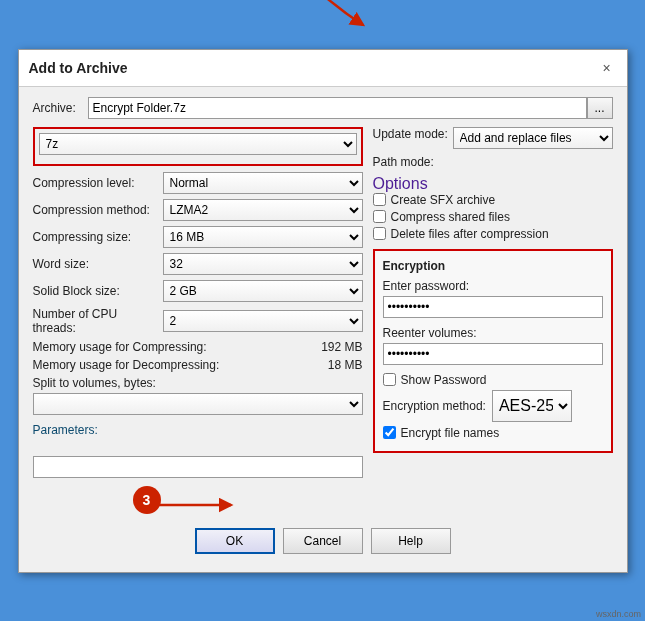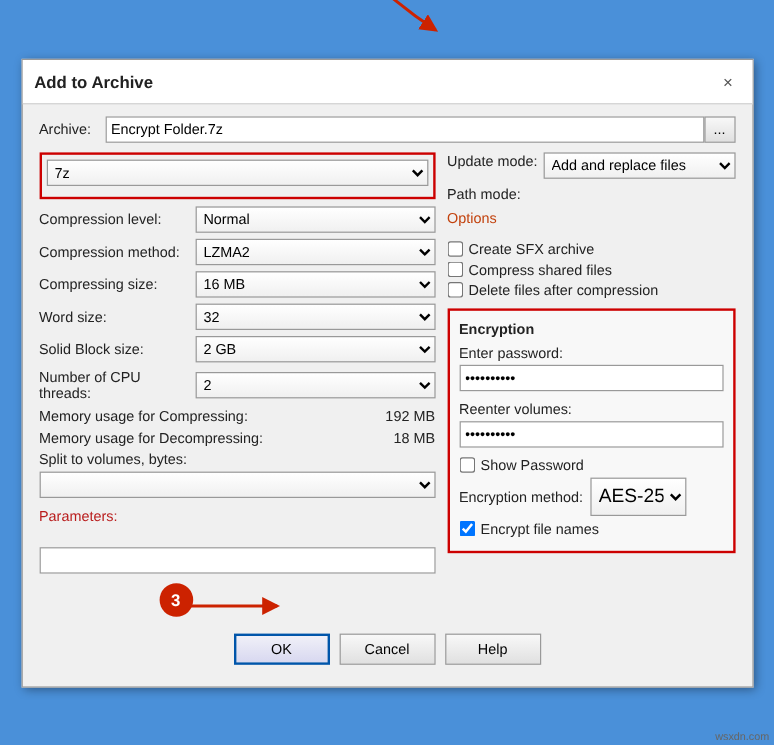--- a/index.html
+++ b/index.html
@@ -115,23 +115,23 @@
     }
     .highlighted-box {
       border: 2px solid #cc0000;
       padding: 4px;
       margin-bottom: 6px;
     }
     .options-section {
       margin-bottom: 8px;
     }
     .options-title {
-      font-size: 12px;
-      color: #c2410c;
-      margin-bottom: 12px;
+      font-size: 16px;
+      color: #4c1d95;
+      margin-bottom: 0;
     }
     .checkbox-row {
       display: flex;
       align-items: center;
       margin-bottom: 3px;
       gap: 5px;
     }
     .checkbox-row input[type="checkbox"] {
       width: 13px;
       height: 13px;
@@ -210,21 +210,21 @@
       height: 22px;
       border: 1px solid #999;
       background: linear-gradient(to bottom, #fff, #f0f0f0);
       font-size: 12px;
     }
     .params-section {
       margin-bottom: 8px;
     }
     .params-label {
       font-size: 12px;
-      color: #b91c1c;
+      color: #0c4a6e;
       margin-bottom: 19px;
     }
     .params-input {
       width: 100%;
       height: 22px;
       border: 1px solid #999;
       background: #fff;
       font-size: 12px;
     }
     .bottom-section {

